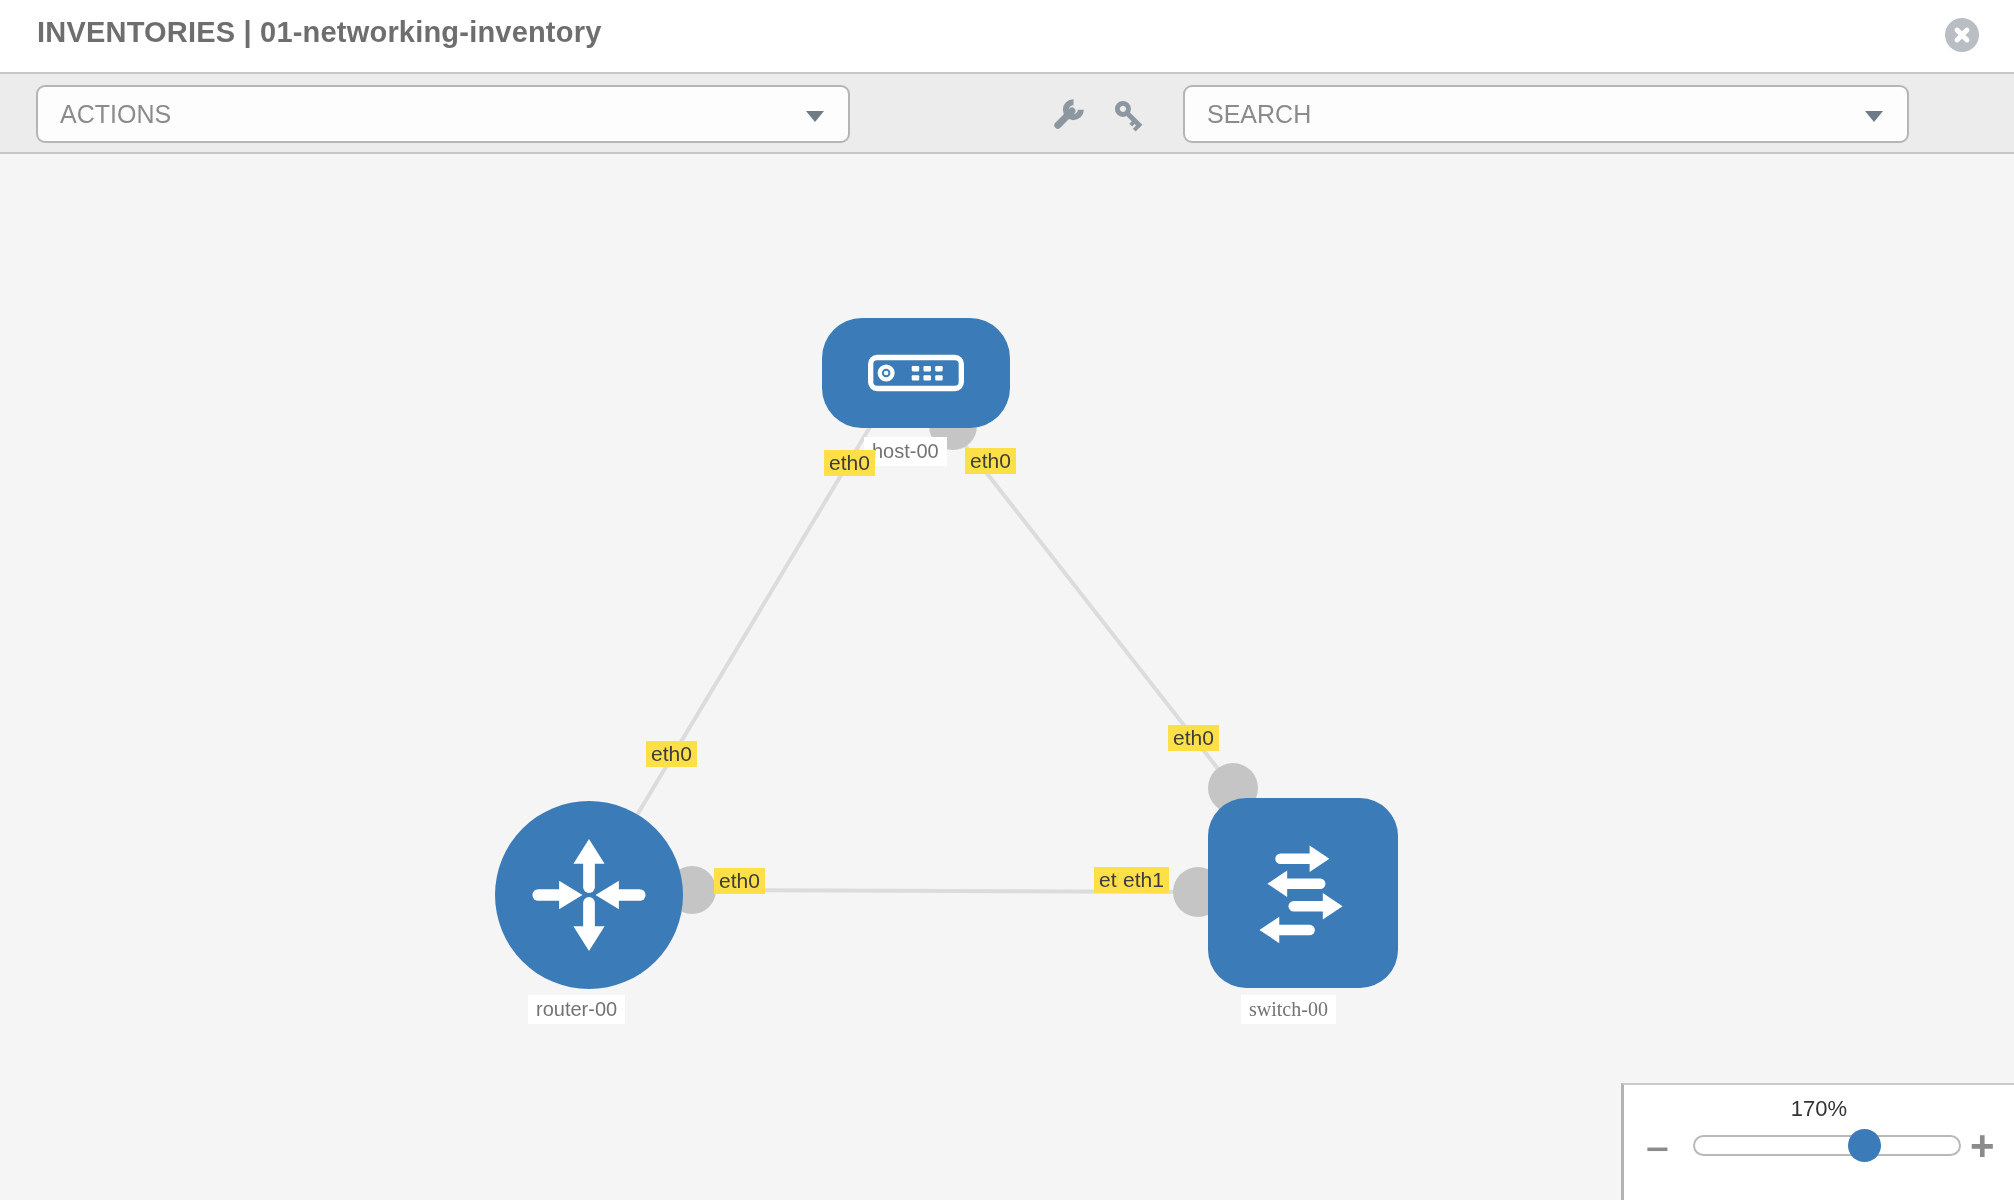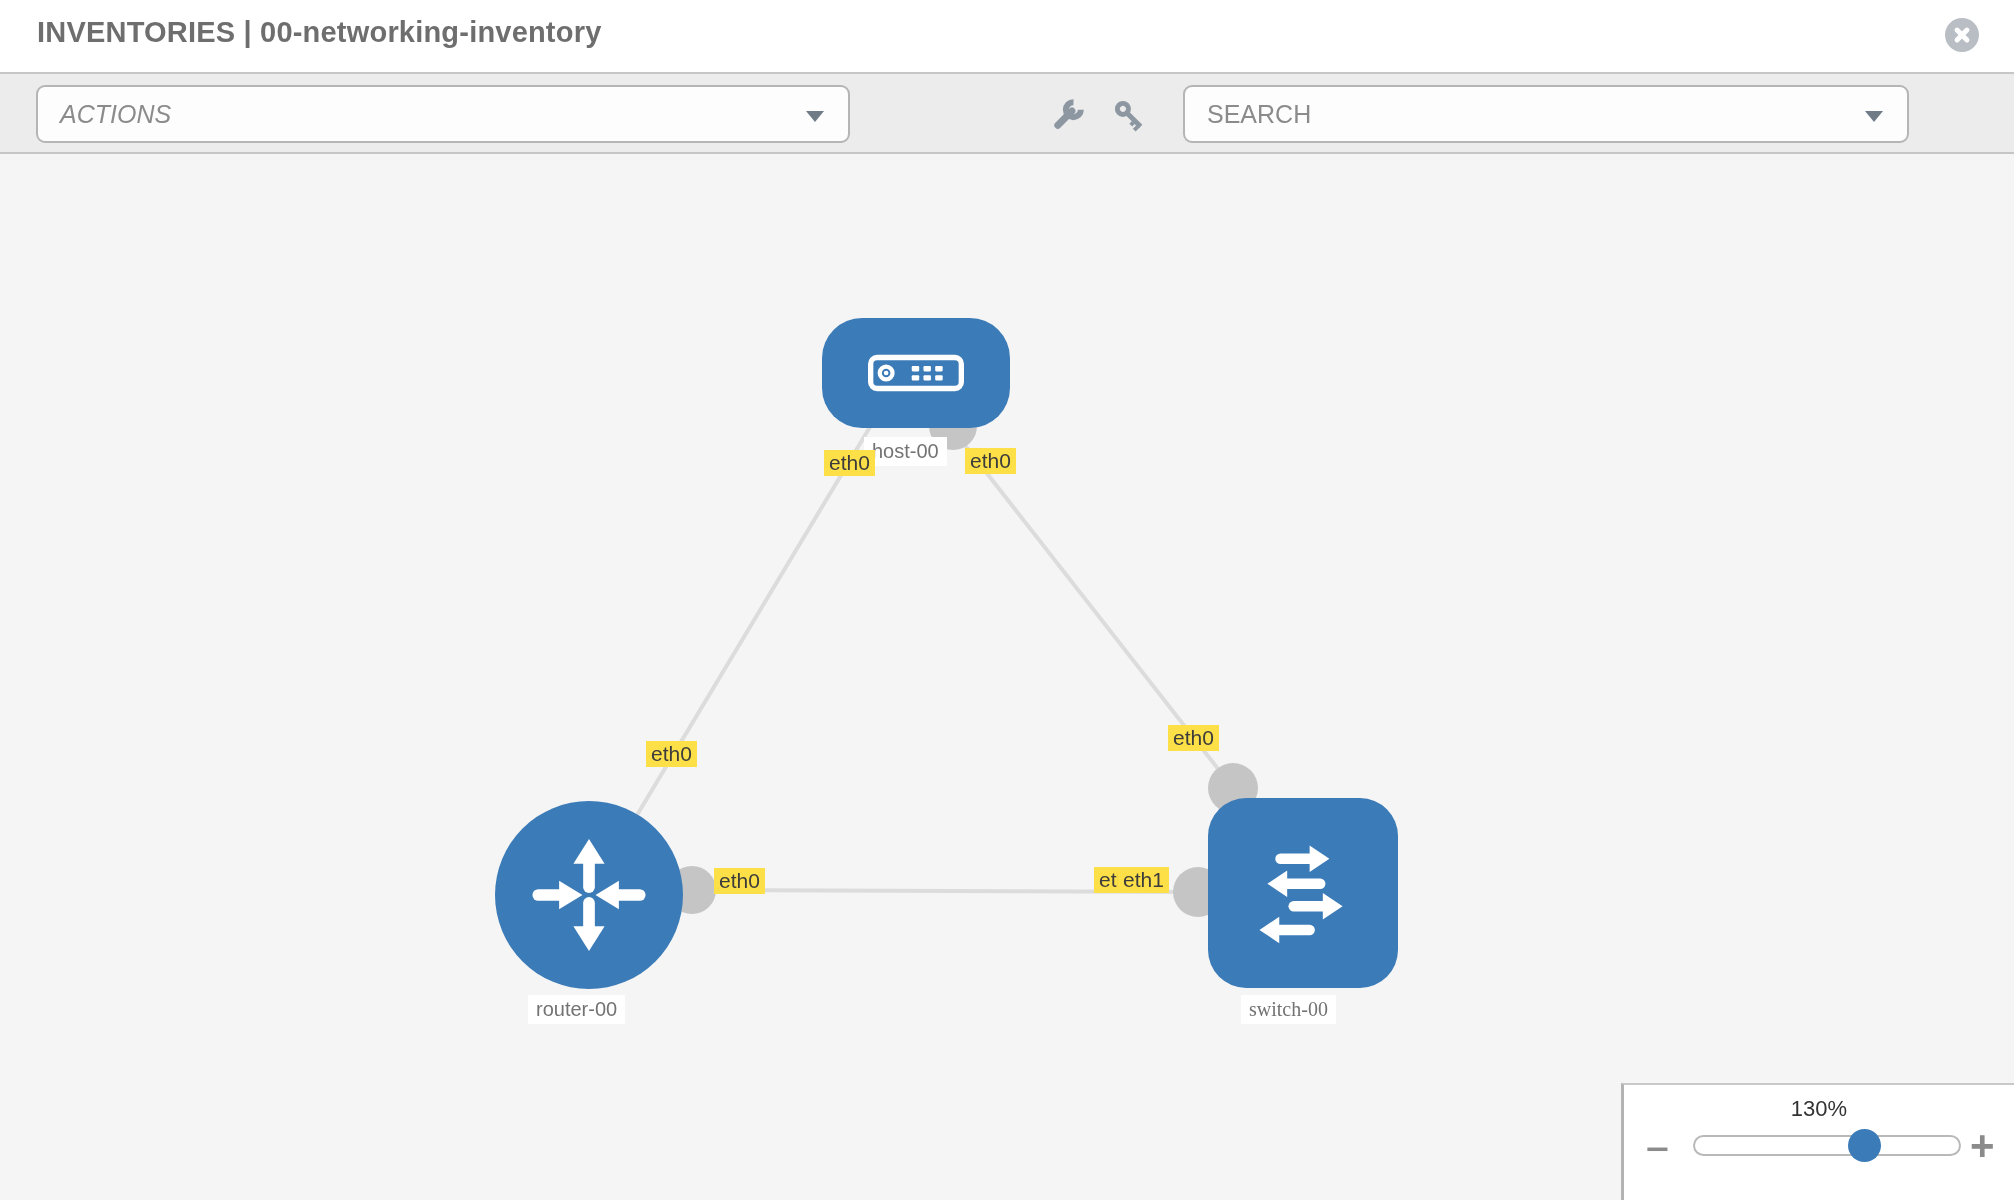--- a/index.html
+++ b/index.html
@@ -38,21 +38,21 @@
   }
   .select .lbl {
     display:block; padding-left:22px; line-height:54px;
     font-size:25px; color:#8b8b8b;
   }
   .caret {
     position:absolute; right:24px; top:24px; width:0; height:0;
     border-left:9px solid transparent; border-right:9px solid transparent;
     border-top:11px solid #6f7b86;
   }
-  .sel-actions { left:36px;  width:814px;font-style:italic; }
+  .sel-actions { left:36px;  width:814px; }
   .sel-search  { left:1183px; width:726px; }
   .tool-icon { position:absolute; top:22px; width:40px; height:40px; cursor:pointer; }
   .tool-icon.wrench { left:1047px; }
   .tool-icon.key    { left:1110px; }
 
   
   .canvas {
     position:absolute; left:0; top:154px; width:2014px; height:1046px;
     background:#f5f5f6;
   }
@@ -93,21 +93,21 @@
     position:absolute; left:153px; top:-8px; width:33px; height:33px;
     border-radius:50%; background:#3b7bb7; cursor:grab;
   }
 </style>
 </head>
 <body>
 
 <div class="screen">
 
   <div class="hdr">
-    <h1>INVENTORIES | 00-networking-inventory</h1>
+    <h1>INVENTORIES | 01-networking-inventory</h1>
     <div class="close-btn" title="">
       <span class="xb b1"></span>
       <span class="xb b2"></span>
     </div>
   </div>
 
   <div class="toolbar">
     <div class="select sel-actions">
       <span class="lbl">ACTIONS</span>
       <span class="caret"></span>
@@ -202,21 +202,21 @@
     <span class="ilabel" style="left:824px; top:296px;">eth0</span>
     <span class="ilabel" style="left:965px; top:294px;">eth0</span>
     <span class="ilabel" style="left:646px; top:587px;">eth0</span>
     <span class="ilabel" style="left:1168px; top:571px;">eth0</span>
     <span class="ilabel" style="left:714px; top:714px;">eth0</span>
     <span class="ilabel" style="left:1094px; top:713px;">eth0</span>
     <span class="ilabel top7" style="left:1118px; top:713px;">eth1</span>
   </div>
 
   <div class="zoom-panel">
-    <div class="zoom-level">130%</div>
+    <div class="zoom-level">170%</div>
     <span class="zoom-minus">−</span>
     <div class="zoom-track">
       <div class="zoom-handle"></div>
     </div>
     <span class="zoom-plus">+</span>
   </div>
 
 </div>
 
 </body></html>

